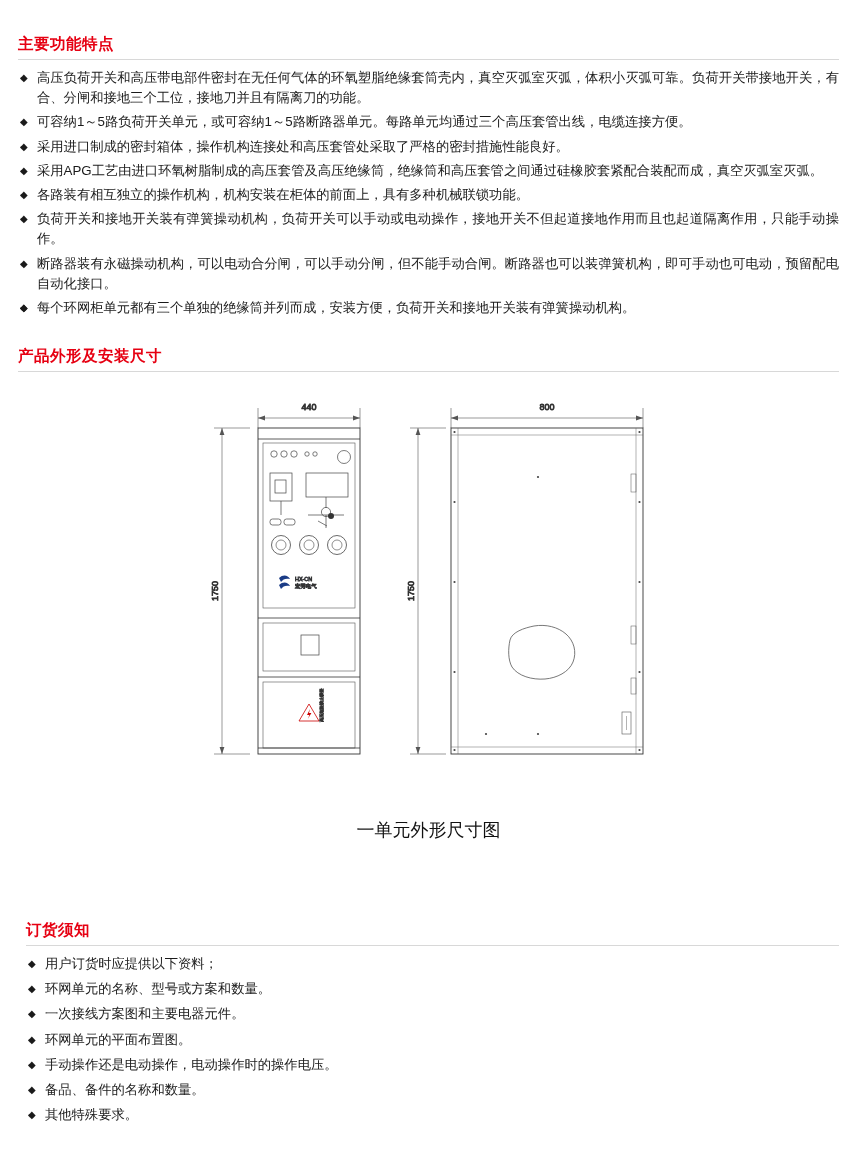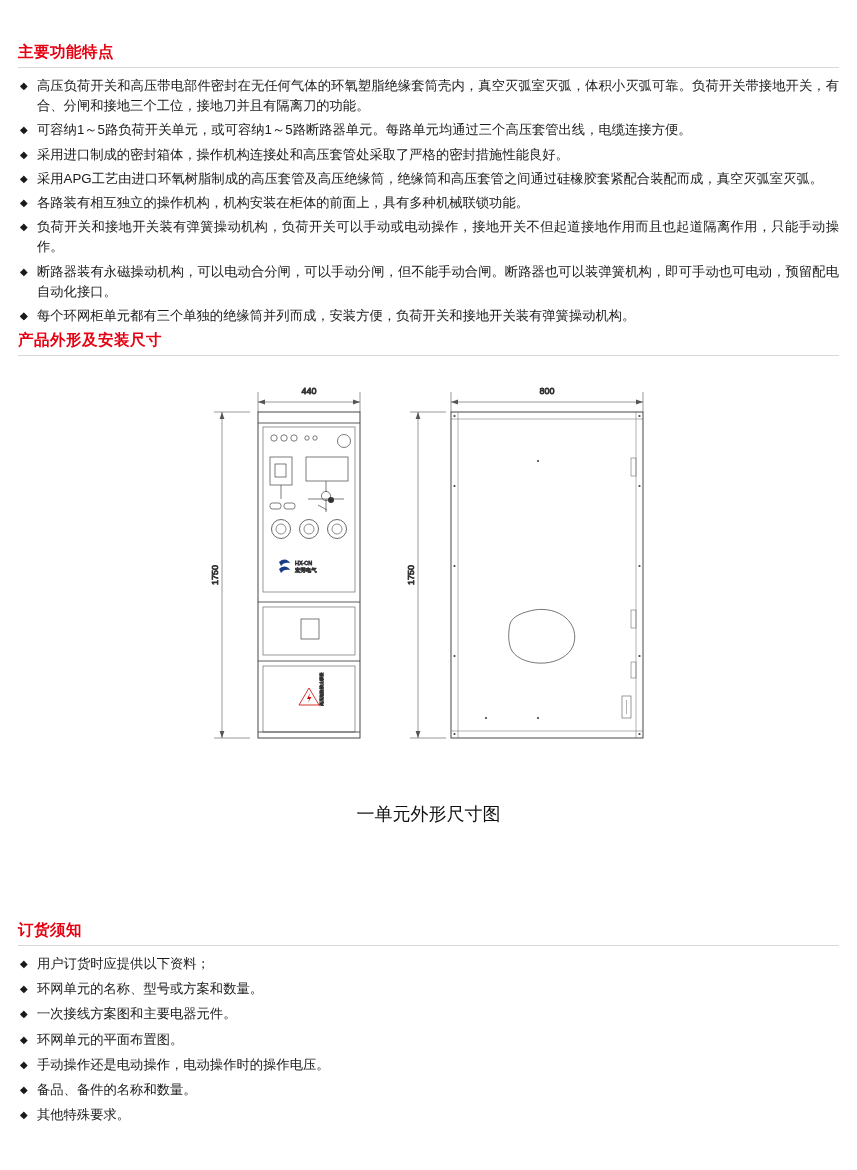--- a/index.html
+++ b/index.html
@@ -13,21 +13,21 @@
     font-family: "Liberation Sans", sans-serif;
     color: #000;
     position: relative;
     overflow: hidden;
   }
   .page {
     position: relative;
     width: 857px;
     height: 1170px;
     box-sizing: border-box;
-    padding: 8px 18px;
+    padding: 0 18px;
   }
 
   
   .section-head {
     color: #e60012;
     font-size: 15.5px;
     font-weight: bold;
     letter-spacing: 0.5px;
     margin: 0;
     padding: 0 0 4px 0;
@@ -66,38 +66,38 @@
   
   .features-wrap {
     padding-top: 34px;
   }
   .features-wrap ul.blist li {
     margin-bottom: 4px;
   }
 
   
   .dims-wrap {
-    margin-top: 4px;
+    margin-top: 28px;
   }
   .drawing-area {
     position: relative;
     height: 470px;
     margin-top: 10px;
   }
   .caption {
     text-align: center;
     font-size: 18px;
     color: #111;
     margin-top: 6px;
   }
 
   
   .order-wrap {
     position: absolute;
-    left: 18px;
+    left: 26px;
     right: 18px;
     top: 920px;
   }
   .order-wrap ul.blist li {
     margin-bottom: 5px;
   }
 
   svg { display: block; }
 </style>
 </head>

